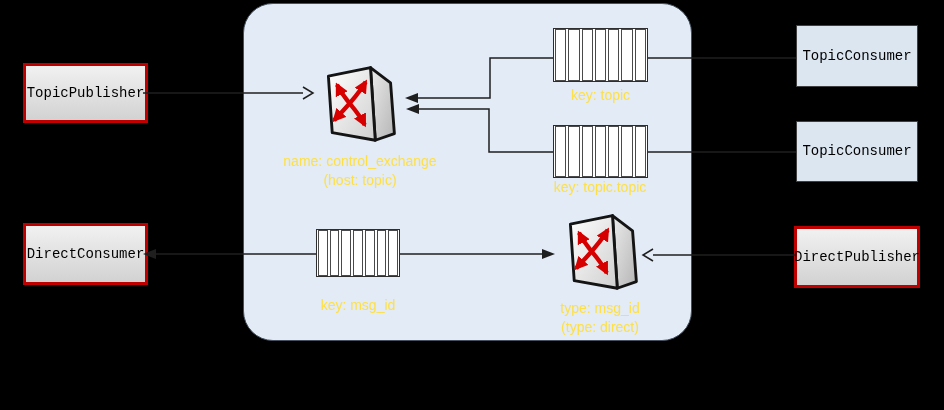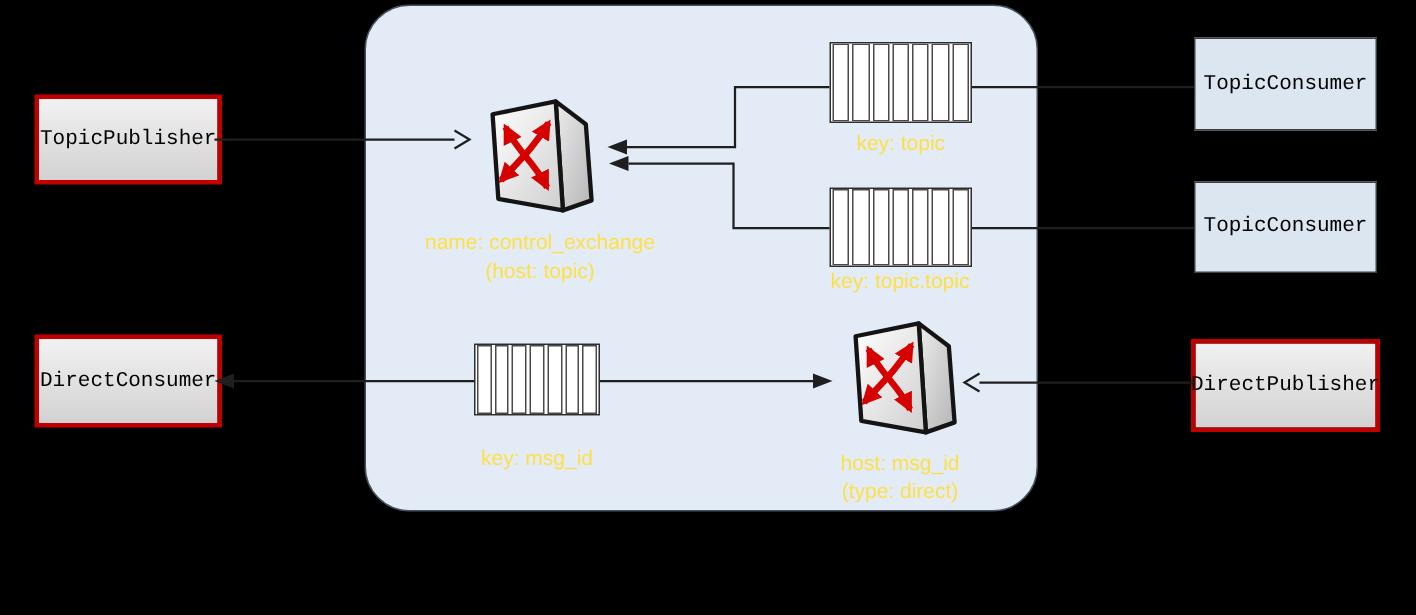--- a/index.html
+++ b/index.html
@@ -161,21 +161,21 @@
 </svg>
 <div class="lbl lbl-ex1">
   <div>name: control_exchange</div>
   <div>(host: topic)</div>
 </div>
 
 <svg class="exch ex2" width="78" height="88" viewBox="0 0 80 92">
   <use href="#exchange-shape"></use>
 </svg>
 <div class="lbl lbl-ex2">
-  <div>host: msg_id</div>
+  <div>type: msg_id</div>
   <div>(type: direct)</div>
 </div>
 
 <svg class="wires">
   <g stroke="#1f1f1f" stroke-width="1.5" fill="none">
 
     <path d="M143,93 H303"></path>
     <polyline points="303,87 313,93 303,99"></polyline>
 
     <path d="M553,58 H490 V98 H418"></path>

